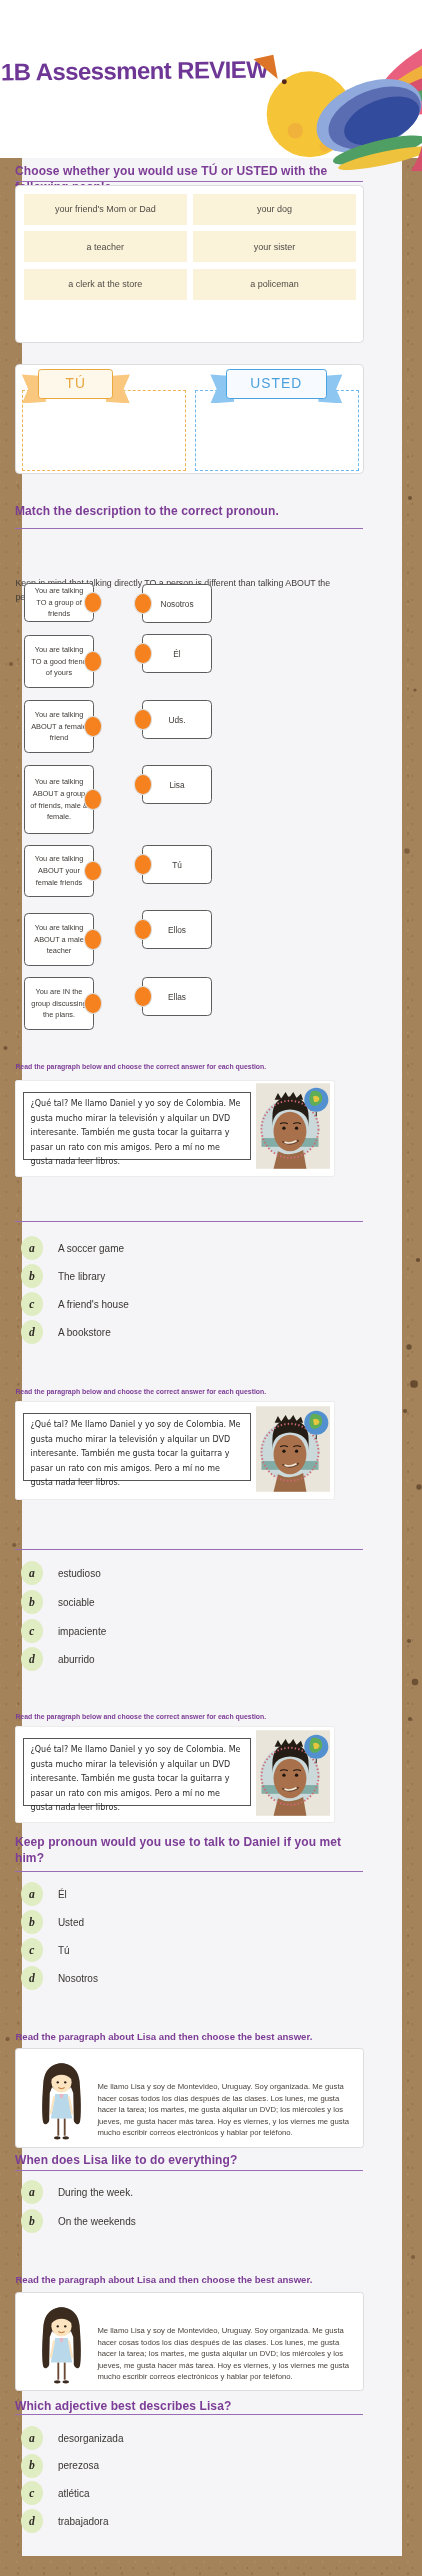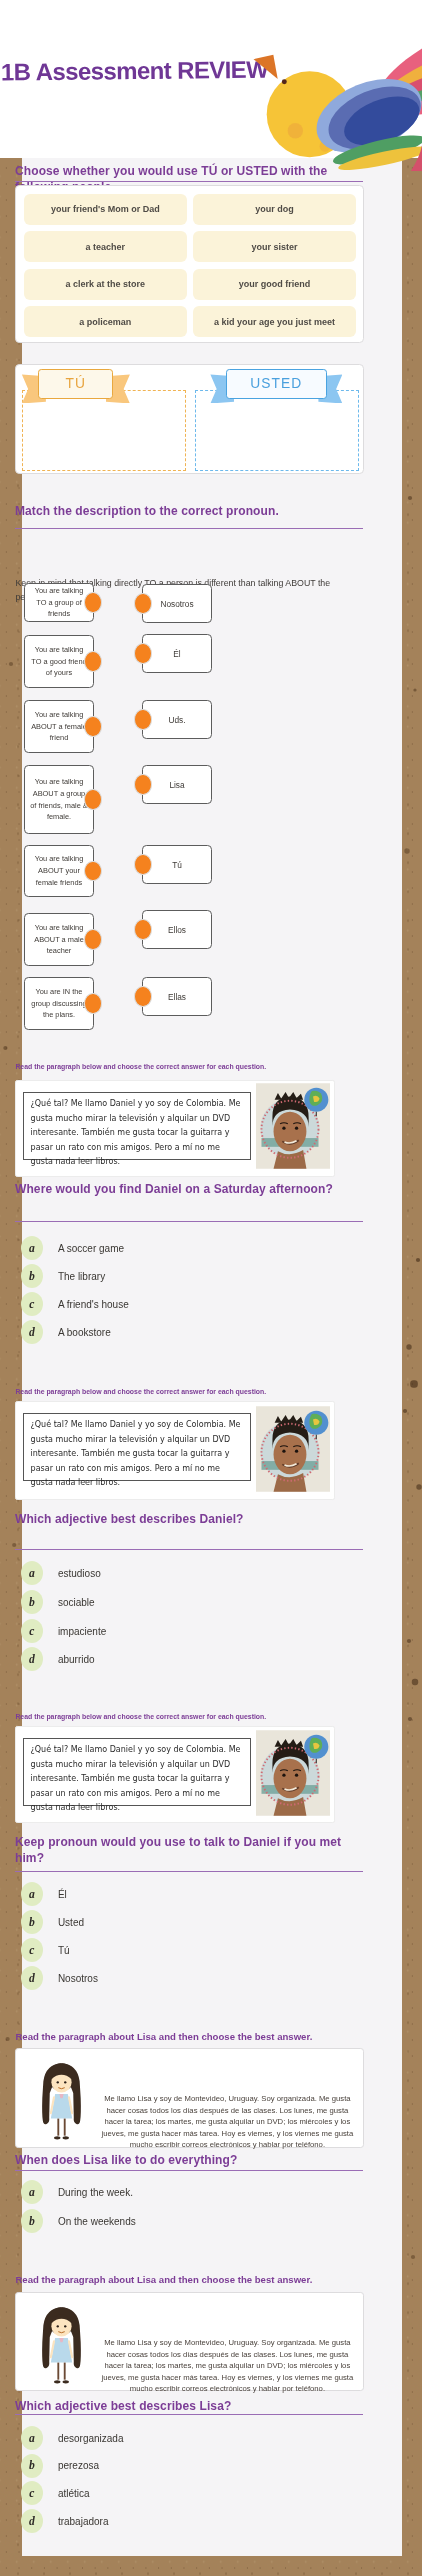--- a/index.html
+++ b/index.html
@@ -45,22 +45,22 @@
   .h-small{position:absolute;left:15.4px;width:349px;font-weight:bold;font-size:6.9px;
     color:#7c3d96;}
   .divider{position:absolute;left:15.4px;width:348px;height:0;border-top:0.6px solid #9a6cb5;}
   .note{position:absolute;left:15.4px;width:330px;font-size:8.8px;line-height:1.55;color:#3f3b38;margin-top:44px;}
   
   .card{position:absolute;left:15.4px;background:#fff;border:0.6px solid #dddcde;border-radius:4.4px;box-sizing:border-box;}
   .card.plain{border:0.6px solid #ececec;border-radius:2.2px;}
   
   .tiles-grid{position:absolute;inset:7.7px;display:grid;grid-template-columns:1fr 1fr;
     grid-auto-rows:31px;gap:6.6px;}
-  .tile{background:#fbf3d9;border-radius:6px;display:flex;align-items:center;justify-content:center;
-    font-size:9px;color:#4f4b46;cursor:grab;font-weight:bold;}
+  .tile{background:#fbf3d9;border-radius:0;display:flex;align-items:center;justify-content:center;
+    font-size:9px;color:#4f4b46;cursor:grab;}
   
   .zone{position:absolute;top:25px;width:164px;height:81px;background:#fff;box-sizing:border-box;}
   .zone.tu{left:5.5px;border:1.1px dashed #f0b353;}
   .zone.usted{left:179px;border:1.1px dashed #6db9ec;}
   .banner{position:absolute;top:3.9px;height:34px;}
   .banner .flap{position:absolute;top:5.5px;width:24px;height:29px;}
   .banner .flap.l{left:0;clip-path:polygon(0 0,100% 6%,100% 94%,0 100%,26% 50%);}
   .banner .flap.r{right:0;clip-path:polygon(0 6%,100% 0,74% 50%,100% 100%,0 94%);}
   .banner .bbox{position:absolute;top:0;height:30px;border-radius:3.3px;box-sizing:border-box;
     display:flex;align-items:center;justify-content:center;font-size:13.8px;letter-spacing:1.1px;background:#fff;}
@@ -78,21 +78,21 @@
   .dot{position:absolute;width:15.4px;height:18.7px;border-radius:50%;background:#f5821e;
     border:1.1px solid #dcdcdc;top:50%;margin-top:-10.5px;cursor:pointer;}
   .dot.dl{right:-8.8px;}
   .dot.dr{left:-8.8px;}
   
   .para-box{position:absolute;left:6.6px;top:11px;width:228px;height:68px;background:#fff;
     border:0.6px solid #555;box-sizing:border-box;padding:4.4px 6.6px;
     font-family:"DejaVu Sans",sans-serif;font-size:8px;line-height:1.8;color:#2a2a2a;}
   .photo{position:absolute;left:240px;width:74px;height:86px;}
   .lisa-img{position:absolute;left:17.6px;top:12px;width:55px;height:80px;}
-  .lisa-text{position:absolute;left:81px;top:44px;width:260px;font-size:7.7px;line-height:1.5;color:#4a423c;text-align:center;}
+  .lisa-text{position:absolute;left:81px;top:32px;width:260px;font-size:7.7px;line-height:1.5;color:#4a423c;}
   
   .opts{position:absolute;left:15.4px;width:349px;}
   .opt-row{position:absolute;left:5.5px;height:24px;display:flex;align-items:center;cursor:pointer;}
   .badge{width:22px;height:24px;border-radius:50%;background:#e0ecc2;flex:0 0 22px;
     display:flex;align-items:center;justify-content:center;
     font-family:"Liberation Serif",serif;font-style:italic;font-weight:bold;font-size:11.6px;color:#2e2b27;}
   .opt-text{margin-left:15px;font-size:10px;color:#3a3733;}
 </style>
 </head>
 <body>
@@ -129,23 +129,21 @@
   <div class="h-big" style="top:164px">Choose whether you would use TÚ or USTED with the following people.</div>
   <div class="divider" style="top:181px"></div>
 
   <div class="card" style="top:185px;width:349px;height:158px">
     <div class="tiles-grid">
       <div class="tile">your friend's Mom or Dad</div>
       <div class="tile">your dog</div>
       <div class="tile">a teacher</div>
       <div class="tile">your sister</div>
       <div class="tile">a clerk at the store</div>
-      <div class="tile">your good friend</div>
       <div class="tile">a policeman</div>
-      <div class="tile">a kid your age you just meet</div>
     </div>
   </div>
 
   <div class="card" style="top:364px;width:349px;height:110px">
     <div class="zone tu"></div>
     <div class="zone usted"></div>
     <div class="banner tu" style="left:5.5px;width:108px">
       <div class="flap l"></div>
       <div class="flap r"></div>
       <div class="bbox">TÚ</div>
@@ -238,21 +236,20 @@
       <path d="M48,106 Q62,116 78,104" stroke="#5e3a28" stroke-width="3" fill="none"></path>
       <path d="M52,107 Q62,112 74,105" stroke="#f3ead9" stroke-width="3" fill="none"></path>
       <path d="M40,124 Q62,136 86,122 L92,156 L32,156 Z" fill="#9c6a47"></path>
       <circle cx="62" cy="84" r="52" fill="none" stroke="#cf6a72" stroke-width="3.5" stroke-dasharray="2.5 4"></circle>
       <circle cx="110" cy="30" r="22" fill="#5290cf"></circle>
       <path d="M102,14 Q116,12 120,22 Q124,34 112,40 Q102,44 98,34 Q96,22 102,14Z" fill="#5fae57"></path>
       <path d="M104,24 Q112,20 116,28 Q114,36 106,34 Z" fill="#e8c53f"></path>
       <line x1="110" y1="52" x2="110" y2="60" stroke="#333" stroke-width="2"></line>
     </svg>
   </div>
-  <div class="h-big" style="top:1182px">Where would you find Daniel on a Saturday afternoon?</div>
   <div class="divider" style="top:1221px"></div>
   <div class="opts" style="top:1236px;height:110px">
     <div class="opt-row" style="top:0">
       <span class="badge">a</span>
       <span class="opt-text">A soccer game</span>
     </div>
     <div class="opt-row" style="top:28px">
       <span class="badge">b</span>
       <span class="opt-text">The library</span>
     </div>
@@ -283,21 +280,20 @@
       <path d="M48,106 Q62,116 78,104" stroke="#5e3a28" stroke-width="3" fill="none"></path>
       <path d="M52,107 Q62,112 74,105" stroke="#f3ead9" stroke-width="3" fill="none"></path>
       <path d="M40,124 Q62,136 86,122 L92,156 L32,156 Z" fill="#9c6a47"></path>
       <circle cx="62" cy="84" r="52" fill="none" stroke="#cf6a72" stroke-width="3.5" stroke-dasharray="2.5 4"></circle>
       <circle cx="110" cy="30" r="22" fill="#5290cf"></circle>
       <path d="M102,14 Q116,12 120,22 Q124,34 112,40 Q102,44 98,34 Q96,22 102,14Z" fill="#5fae57"></path>
       <path d="M104,24 Q112,20 116,28 Q114,36 106,34 Z" fill="#e8c53f"></path>
       <line x1="110" y1="52" x2="110" y2="60" stroke="#333" stroke-width="2"></line>
     </svg>
   </div>
-  <div class="h-big" style="top:1512px">Which adjective best describes Daniel?</div>
   <div class="divider" style="top:1549px"></div>
   <div class="opts" style="top:1561px;height:113px">
     <div class="opt-row" style="top:0">
       <span class="badge">a</span>
       <span class="opt-text">estudioso</span>
     </div>
     <div class="opt-row" style="top:29px">
       <span class="badge">b</span>
       <span class="opt-text">sociable</span>
     </div>

